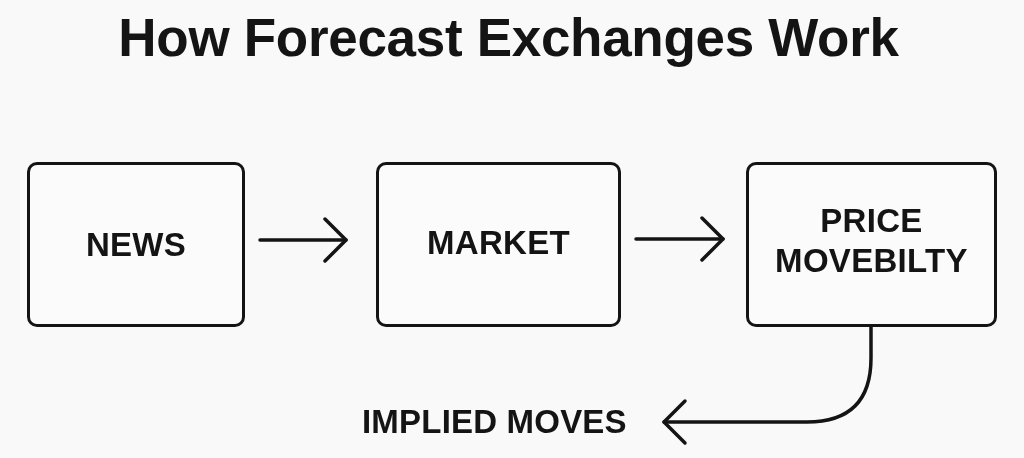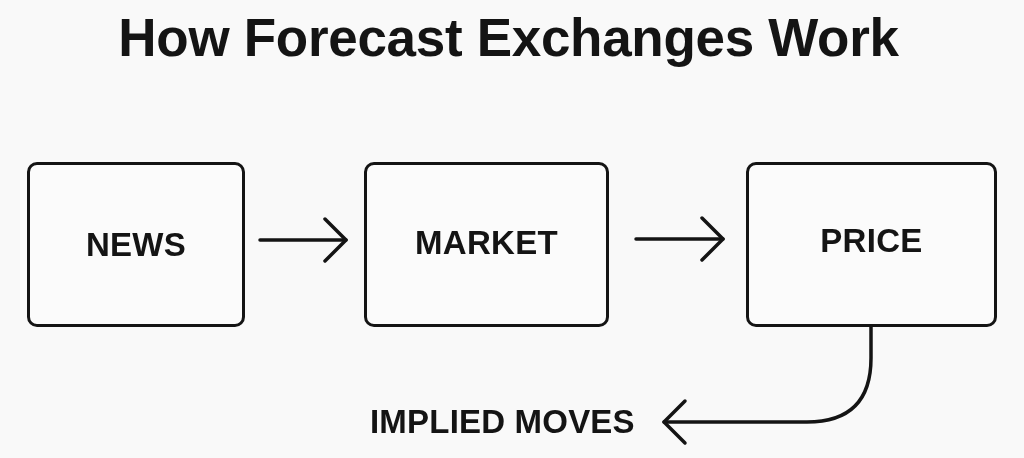--- a/index.html
+++ b/index.html
@@ -20,43 +20,44 @@
     position: absolute; top: 162px; height: 165px;
     box-sizing: border-box;
     border: 3.5px solid #141414; border-radius: 10px;
     background: #fbfbfb;
     display: flex; flex-direction: column; align-items: center; justify-content: center;
     font-weight: 700; font-size: 33px; line-height: 40px; text-align: center;
     letter-spacing: 0.3px;
   }
   .box span { display: block; }
   #box-news { left: 27px; width: 218px; }
-  #box-market { left: 364px; width: 245px; padding-bottom: 4px; text-align: center; }
+  #box-market { left: 376px; width: 245px; padding-bottom: 4px; text-align: center; }
   #box-price { left: 746px; width: 251px; padding-bottom: 8px; }
   svg.conn { position: absolute; left: 0; top: 0; width: 1024px; height: 458px; pointer-events: none; }
   .label-implied {
-    position: absolute; left: 370px; top: 400px;
+    position: absolute; left: 362px; top: 400px;
     font-weight: 700; font-size: 33px; line-height: 44px; letter-spacing: 0.2px;
   }
 </style>
 </head>
 <body>
 
 <div class="title">How Forecast Exchanges Work</div>
 
 <div class="box" id="box-news">
   <span>NEWS</span>
 </div>
 
 <div class="box" id="box-market">
   <span>MARKET</span>
 </div>
 
 <div class="box" id="box-price">
   <span>PRICE</span>
+  <span>MOVEBILTY</span>
 </div>
 
 <svg class="conn" viewBox="0 0 1024 458">
   <g fill="none" stroke="#141414" stroke-width="3.5" stroke-linecap="round" stroke-linejoin="round">
     <g>
       <line x1="260" y1="240" x2="346" y2="240"></line>
       <polyline points="325,219 346,240 325,261"></polyline>
     </g>
     <g>
       <line x1="636" y1="239" x2="723" y2="239"></line>

